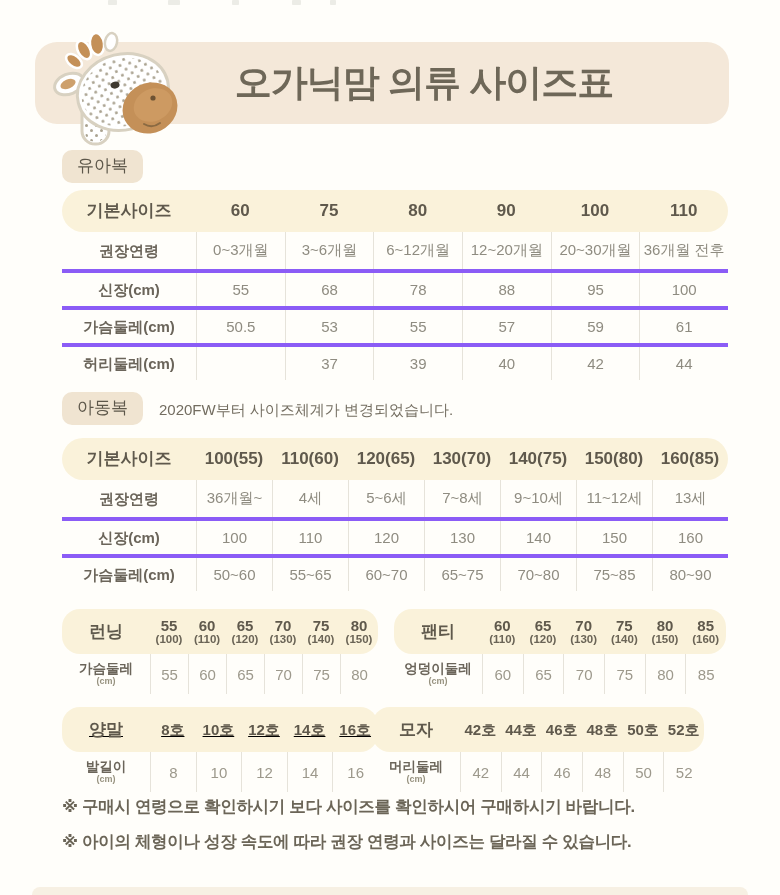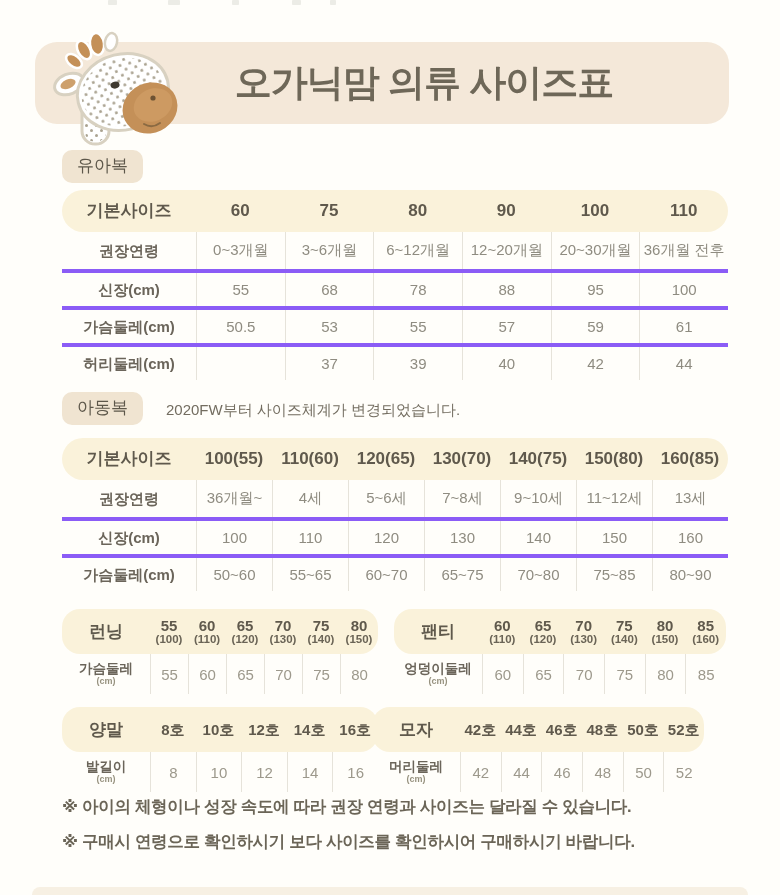--- a/index.html
+++ b/index.html
@@ -14,21 +14,21 @@
   .hero { position:absolute; left:35px; top:42px; width:694px; height:82px;
           background:#f4e8d9; border-radius:22px;
           display:flex; align-items:center; justify-content:center; }
   .hero h1 { font-size:37px; font-weight:800; color:#6e6758; letter-spacing:-1px; padding-left:84px; }
   .giraffe { position:absolute; left:14px; top:-14px; width:132px; height:118px; }
 
   
   .badge { display:inline-block; background:#f0e4d1; color:#5d574a; font-size:17px; font-weight:400;
            padding:7px 15px; border-radius:10px; line-height:1.1; }
   .pos-badge-infant { position:absolute; left:62px; top:150px; }
-  .child-row { position:absolute; left:62px; top:392px; display:flex; align-items:center; gap:23px; }
+  .child-row { position:absolute; left:62px; top:392px; display:flex; align-items:center; gap:16px; }
   .child-note { font-size:15px; color:#736d60; padding-top:4px; }
 
   
   .tbl { position:absolute; }
   .tbl-infant { left:62px; top:190px; width:666px; --lw:134px; }
   .tbl-child  { left:62px; top:438px; width:666px; --lw:134px; }
   .tbl-sm { --lw:88px; }
   .tbl-running { left:62px;  top:609px; width:316px; }
   .tbl-panty   { left:394px; top:609px; width:332px; }
   .tbl-socks   { left:62px;  top:707px; width:316px; }
@@ -280,21 +280,21 @@
         </div>
         <div class="tcell tval">60</div>
         <div class="tcell tval">65</div>
         <div class="tcell tval">70</div>
         <div class="tcell tval">75</div>
         <div class="tcell tval">80</div>
         <div class="tcell tval">85</div>
       </div>
     </div>
   <div class="tbl tbl-sm tbl-socks">
-      <div class="thead" style="grid-template-columns: var(--lw) repeat(5, 1fr);">
+      <div class="thead" style="grid-template-columns: var(--lw) repeat(5, 1fr); text-decoration: underline;">
         <div class="hcell hlabel">양말</div>
         <div class="hcell">8호</div>
         <div class="hcell">10호</div>
         <div class="hcell">12호</div>
         <div class="hcell">14호</div>
         <div class="hcell">16호</div>
       </div>
       <div class="trow" style="grid-template-columns: var(--lw) repeat(5, 1fr);">
         <div class="tcell tlabel">
           <span class="lmain">발길이</span>
@@ -325,18 +325,18 @@
         <div class="tcell tval">42</div>
         <div class="tcell tval">44</div>
         <div class="tcell tval">46</div>
         <div class="tcell tval">48</div>
         <div class="tcell tval">50</div>
         <div class="tcell tval">52</div>
       </div>
     </div>
 
   <div class="notes">
+    <p class="note">※ 구매시 연령으로 확인하시기 보다 사이즈를 확인하시어 구매하시기 바랍니다.</p>
     <p class="note">※ 아이의 체형이나 성장 속도에 따라 권장 연령과 사이즈는 달라질 수 있습니다.</p>
-    <p class="note">※ 구매시 연령으로 확인하시기 보다 사이즈를 확인하시어 구매하시기 바랍니다.</p>
   </div>
 
   <div class="bottom-strip"></div>
 </div>
 
 </body></html>

